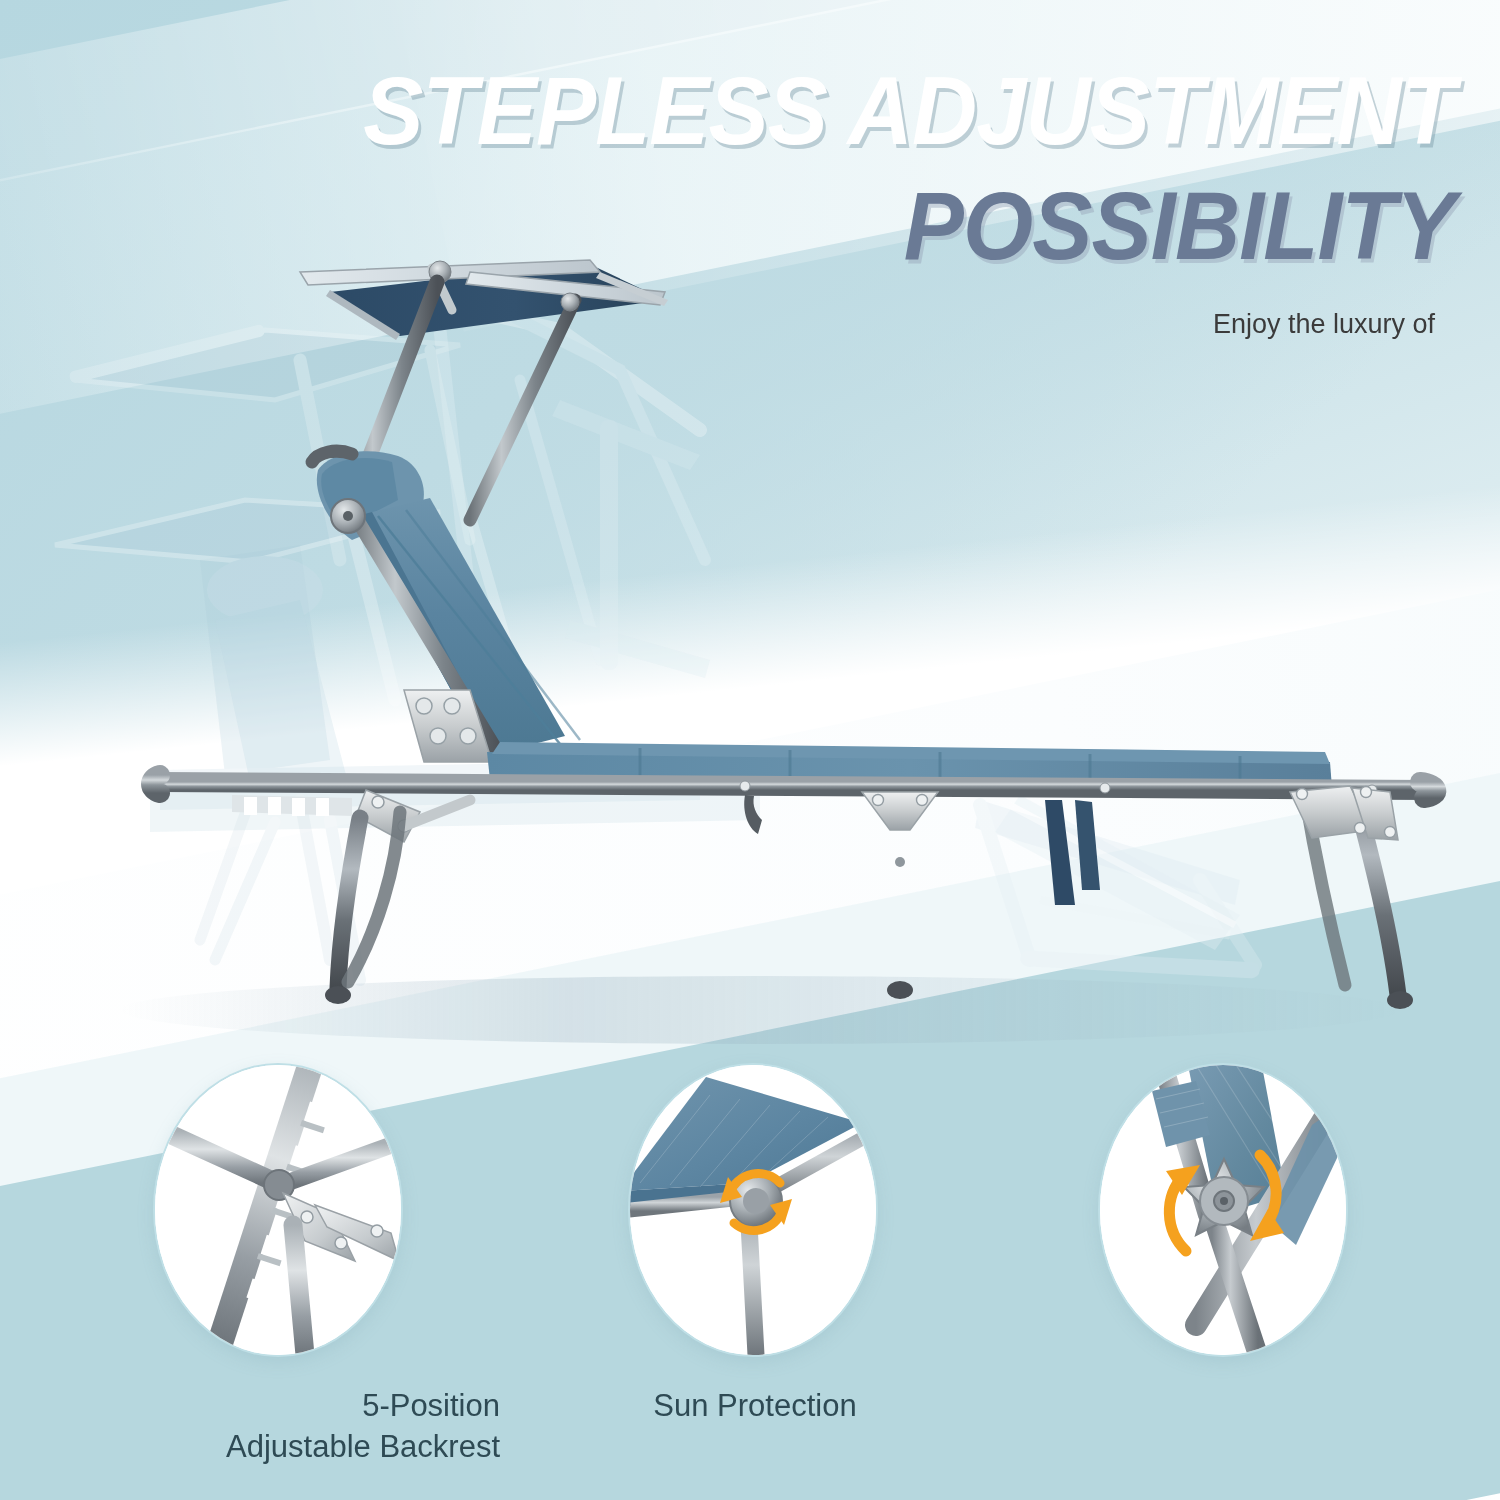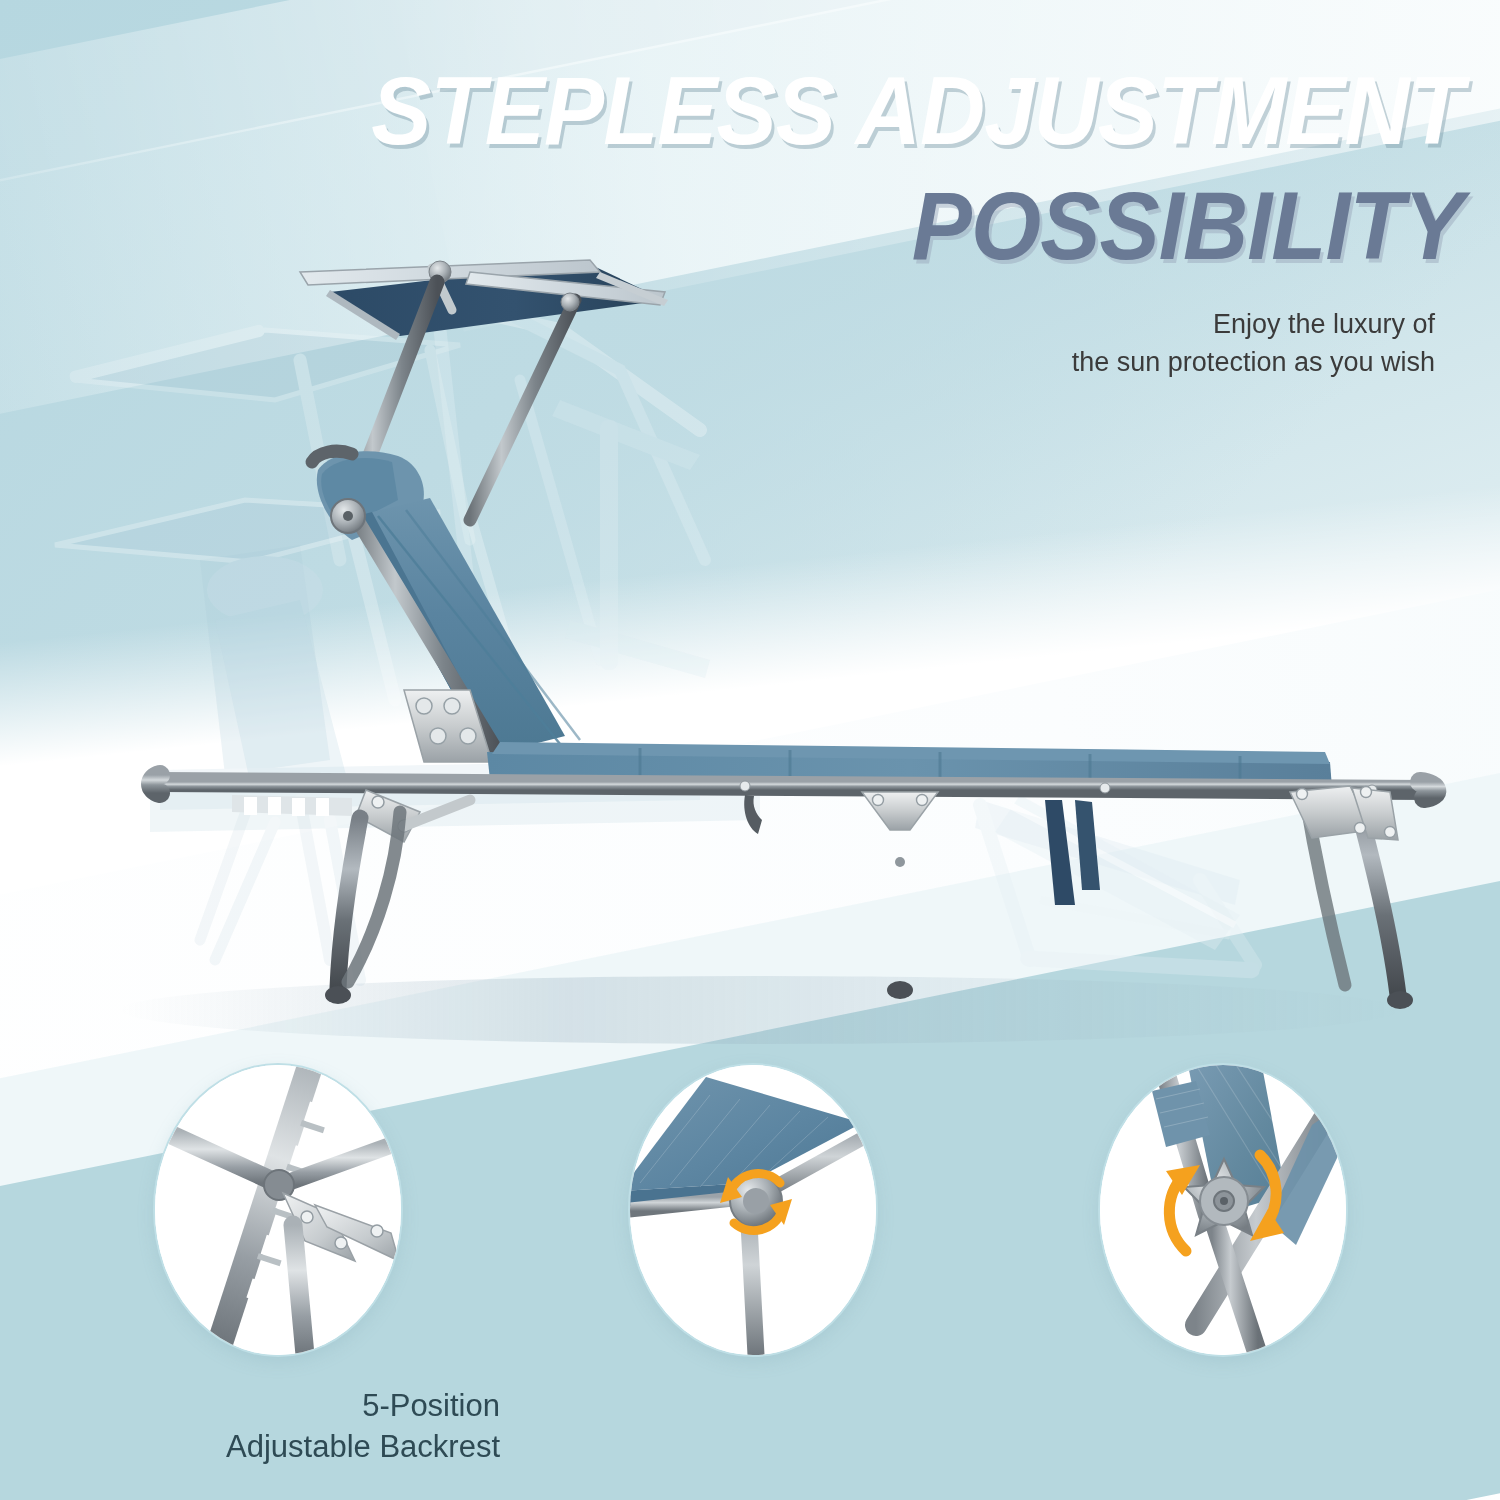--- a/index.html
+++ b/index.html
@@ -33,21 +33,21 @@
     background:linear-gradient(90deg,rgba(255,255,255,0) 0%,rgba(245,251,252,.75) 40%,rgba(255,255,255,.98) 100%);
     transform:rotate(-11.5deg);}
   .band-f{left:380px;top:-80px;width:1600px;height:420px;
     background:linear-gradient(110deg,rgba(255,255,255,0) 0%,rgba(255,255,255,.35) 45%,rgba(255,255,255,.85) 100%);
     transform:rotate(-11.5deg);}
   .stage-white{position:absolute;left:-200px;top:560px;width:2000px;height:560px;
     background:linear-gradient(180deg,rgba(255,255,255,0) 0%,#ffffff 22%,#ffffff 70%,rgba(255,255,255,.2) 100%);
     transform:rotate(-6deg);}
 
   
-  .headline{position:absolute;left:8px;top:62px;width:1455px;text-align:right;
+  .headline{position:absolute;left:0;top:62px;width:1455px;text-align:right;
     pointer-events:none;}
   .hl1{
     font-family:"Liberation Sans", sans-serif;
     font-weight:bold;font-style:italic;
     font-size:97px;letter-spacing:-1px;line-height:1.0;
     color:#ffffff;
     transform:scaleX(.93);transform-origin:right center;
     text-shadow:3px 4px 0 rgba(120,150,165,.42);
     white-space:nowrap;
   }
@@ -336,21 +336,20 @@
     </svg>
   </div>
 
   <div class="headline">
     <div class="hl1">STEPLESS ADJUSTMENT</div>
     <div class="hl2">POSSIBILITY</div>
   </div>
 
   <div class="subcopy">
     <div>Enjoy the luxury of</div>
-    <div>the sun protection as you wish</div>
   </div>
 
   <div class="circles">
 
     <div class="circle c1">
       <svg width="246" height="290" viewBox="0 0 246 290">
         <defs>
           <linearGradient id="t1" x1="0" y1="0" x2="0" y2="1">
             <stop offset="0%" stop-color="#aab1b6"></stop>
               <stop offset="35%" stop-color="#dfe3e5"></stop>
@@ -505,15 +504,16 @@
         <polygon points="184,168 150,176 168,144" fill="#f5a11e"></polygon>
       </svg>
     </div>
   </div>
 
   <div class="caption cap1">
     <div>5-Position</div>
     <div>Adjustable Backrest</div>
   </div>
   <div class="caption cap2">
+    <div>Sun Protection</div>
   </div>
 
 </div>
 
 </body></html>

